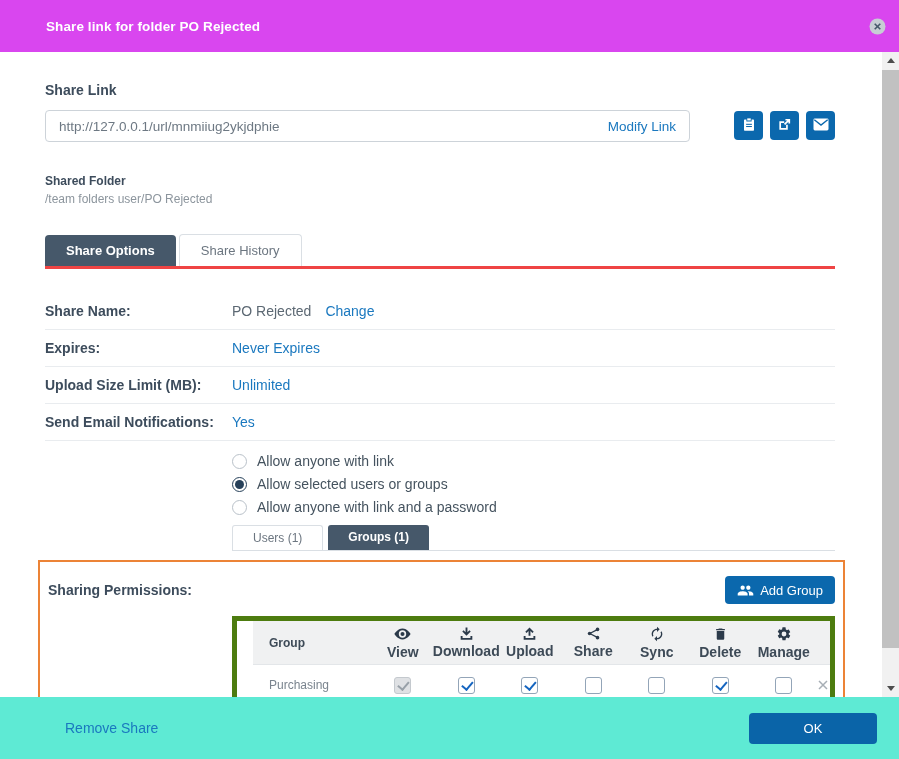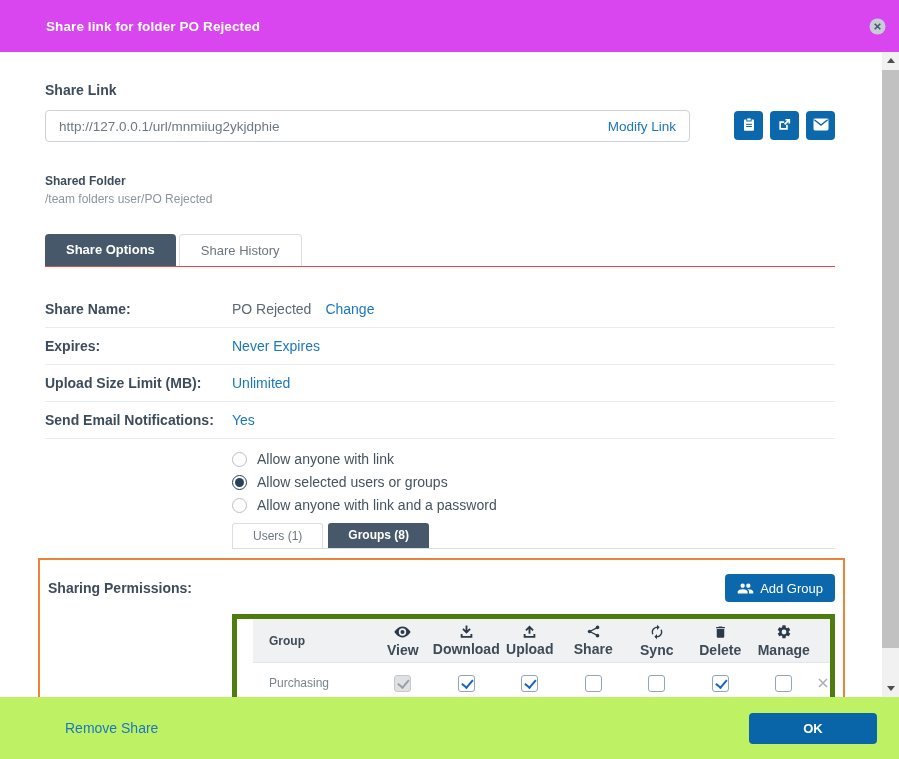--- a/index.html
+++ b/index.html
@@ -21,21 +21,21 @@
     display:flex; align-items:center; padding:0 13px; background:#fff; }
   .link-url { color:#6D7883; font-size:13.5px; flex:1; white-space:nowrap; overflow:hidden; }
   .modify-link { color:#1A78BF; font-size:13.5px; cursor:pointer; }
   .link-actions { margin-left:auto; display:flex; gap:7px; }
   .icon-btn { width:29px; height:29px; background:#0B68AD; border-radius:4px;
     display:flex; align-items:center; justify-content:center; margin-top:1px; cursor:pointer; border:none; }
   .shared-folder { margin-top:32px; }
   .shared-folder-label { font-size:12px; font-weight:bold; color:#3D4C5C; }
   .shared-folder-path { font-size:12px; color:#8C959D; margin-top:4px; }
   
-  .main-tabs { display:flex; margin-top:28px; border-bottom:1px solid #ef4444; }
+  .main-tabs { display:flex; margin-top:28px; border-bottom:3px solid #ef4444;align-items:flex-end; }
   .tab { padding:8px 21px; font-size:13px; border-radius:4px 4px 0 0; cursor:pointer; }
   .tab.active { background:#46586A; color:#fff; font-weight:bold; }
   .tab.inactive { background:#fff; color:#6C7680; border:1px solid #DADFE4; border-bottom:none; margin-left:3px; }
   
   .opt-rows { margin-top:24px; }
   .opt-row { display:flex; align-items:center; border-bottom:1px solid #E9ECEF; padding:10px 0; font-size:14px; }
   .opt-label { width:187px; font-weight:bold; color:#3D4C5C; }
   .opt-value { color:#1A78BF; cursor:pointer; }
   .opt-value.muted { color:#5C6873; cursor:default; }
   .opt-action { color:#1A78BF; margin-left:14px; cursor:pointer; }
@@ -65,25 +65,25 @@
   .pt-row { display:grid; grid-template-columns:118px repeat(7,63.5px) 1fr; height:40px; align-items:center; background:#fff; }
   .pt-name { font-size:12px; color:#7A848E; padding-left:16px; }
   .cb-cell { display:flex; justify-content:center; }
   .cb { width:17px; height:17px; border:1px solid #93A5B8; border-radius:3px; background:#fff; position:relative; cursor:pointer; }
   .cb.checked::after { content:""; position:absolute; left:5px; top:1.5px; width:4.5px; height:9px;
     border:solid #1565C0; border-width:0 2px 2px 0; transform:rotate(40deg); }
   .cb.disabled { background:#DFE1E4; border-color:#C4C9CE; cursor:default; }
   .cb.disabled::after { border-color:#98A0A8; }
   .remove-cell { display:flex; justify-content:center; cursor:pointer; }
   
-  .dialog-footer { position:absolute; left:0; right:0; bottom:0; height:62px; background:#bef264;
+  .dialog-footer { position:absolute; left:0; right:0; bottom:0; height:62px; background:#5eead4;
     display:flex; align-items:center; padding:0 22px 0 65px; }
   .remove-share { color:#1A78BF; font-size:14px; cursor:pointer; }
   .ok-btn { margin-left:auto; width:128px; height:31px; background:#0A64A8; color:#fff;
-    font-weight:bold; font-size:13px; border:none; border-radius:4px; cursor:pointer; font-family:inherit; }
+    font-weight:normal; font-size:13px; border:none; border-radius:4px; cursor:pointer; font-family:inherit; }
   
   .scrollbar { position:absolute; top:0; right:0; width:17px; height:645px; background:#F1F1F1; }
   .sb-btn { position:absolute; left:0; width:17px; height:17px; display:flex; align-items:center; justify-content:center; }
   .sb-up { top:0; } .sb-down { bottom:0; }
   .tri-up { width:0; height:0; border-left:4px solid transparent; border-right:4px solid transparent; border-bottom:5px solid #4d4d4d; }
   .tri-down { width:0; height:0; border-left:4px solid transparent; border-right:4px solid transparent; border-top:5px solid #4d4d4d; }
   .sb-thumb { position:absolute; top:18px; left:0; width:17px; height:578px; background:#C1C1C1; }
 </style>
 </head>
 <body>
@@ -180,21 +180,21 @@
           <span>Allow selected users or groups</span>
         </div>
         <div class="radio-row">
           <span class="radio"></span>
           <span>Allow anyone with link and a password</span>
         </div>
       </div>
 
       <div class="audience-tabs">
         <div class="atab inactive">Users (1)</div>
-        <div class="atab active">Groups (8)</div>
+        <div class="atab active">Groups (1)</div>
       </div>
 
       <div class="perm-box">
         <div class="perm-header">
           <span class="perm-label">Sharing Permissions:</span>
           <button class="add-group-btn">
             <span style="line-height:0;">
               <svg width="17" height="13" viewBox="0 4 24 16" fill="#fff">
                   <path d="M16 11c1.66 0 2.99-1.34 2.99-3S17.66 5 16 5c-1.66 0-3 1.34-3 3s1.34 3 3 3zm-8 0c1.66 0 2.99-1.34 2.99-3S9.66 5 8 5C6.34 5 5 6.34 5 8s1.34 3 3 3zm0 2c-2.33 0-7 1.17-7 3.5V19h14v-2.5c0-2.33-4.67-3.5-7-3.5zm8 0c-.29 0-.62.02-.97.05 1.16.84 1.97 1.97 1.97 3.45V19h6v-2.5c0-2.33-4.67-3.5-7-3.5z"></path>
                 </svg>

